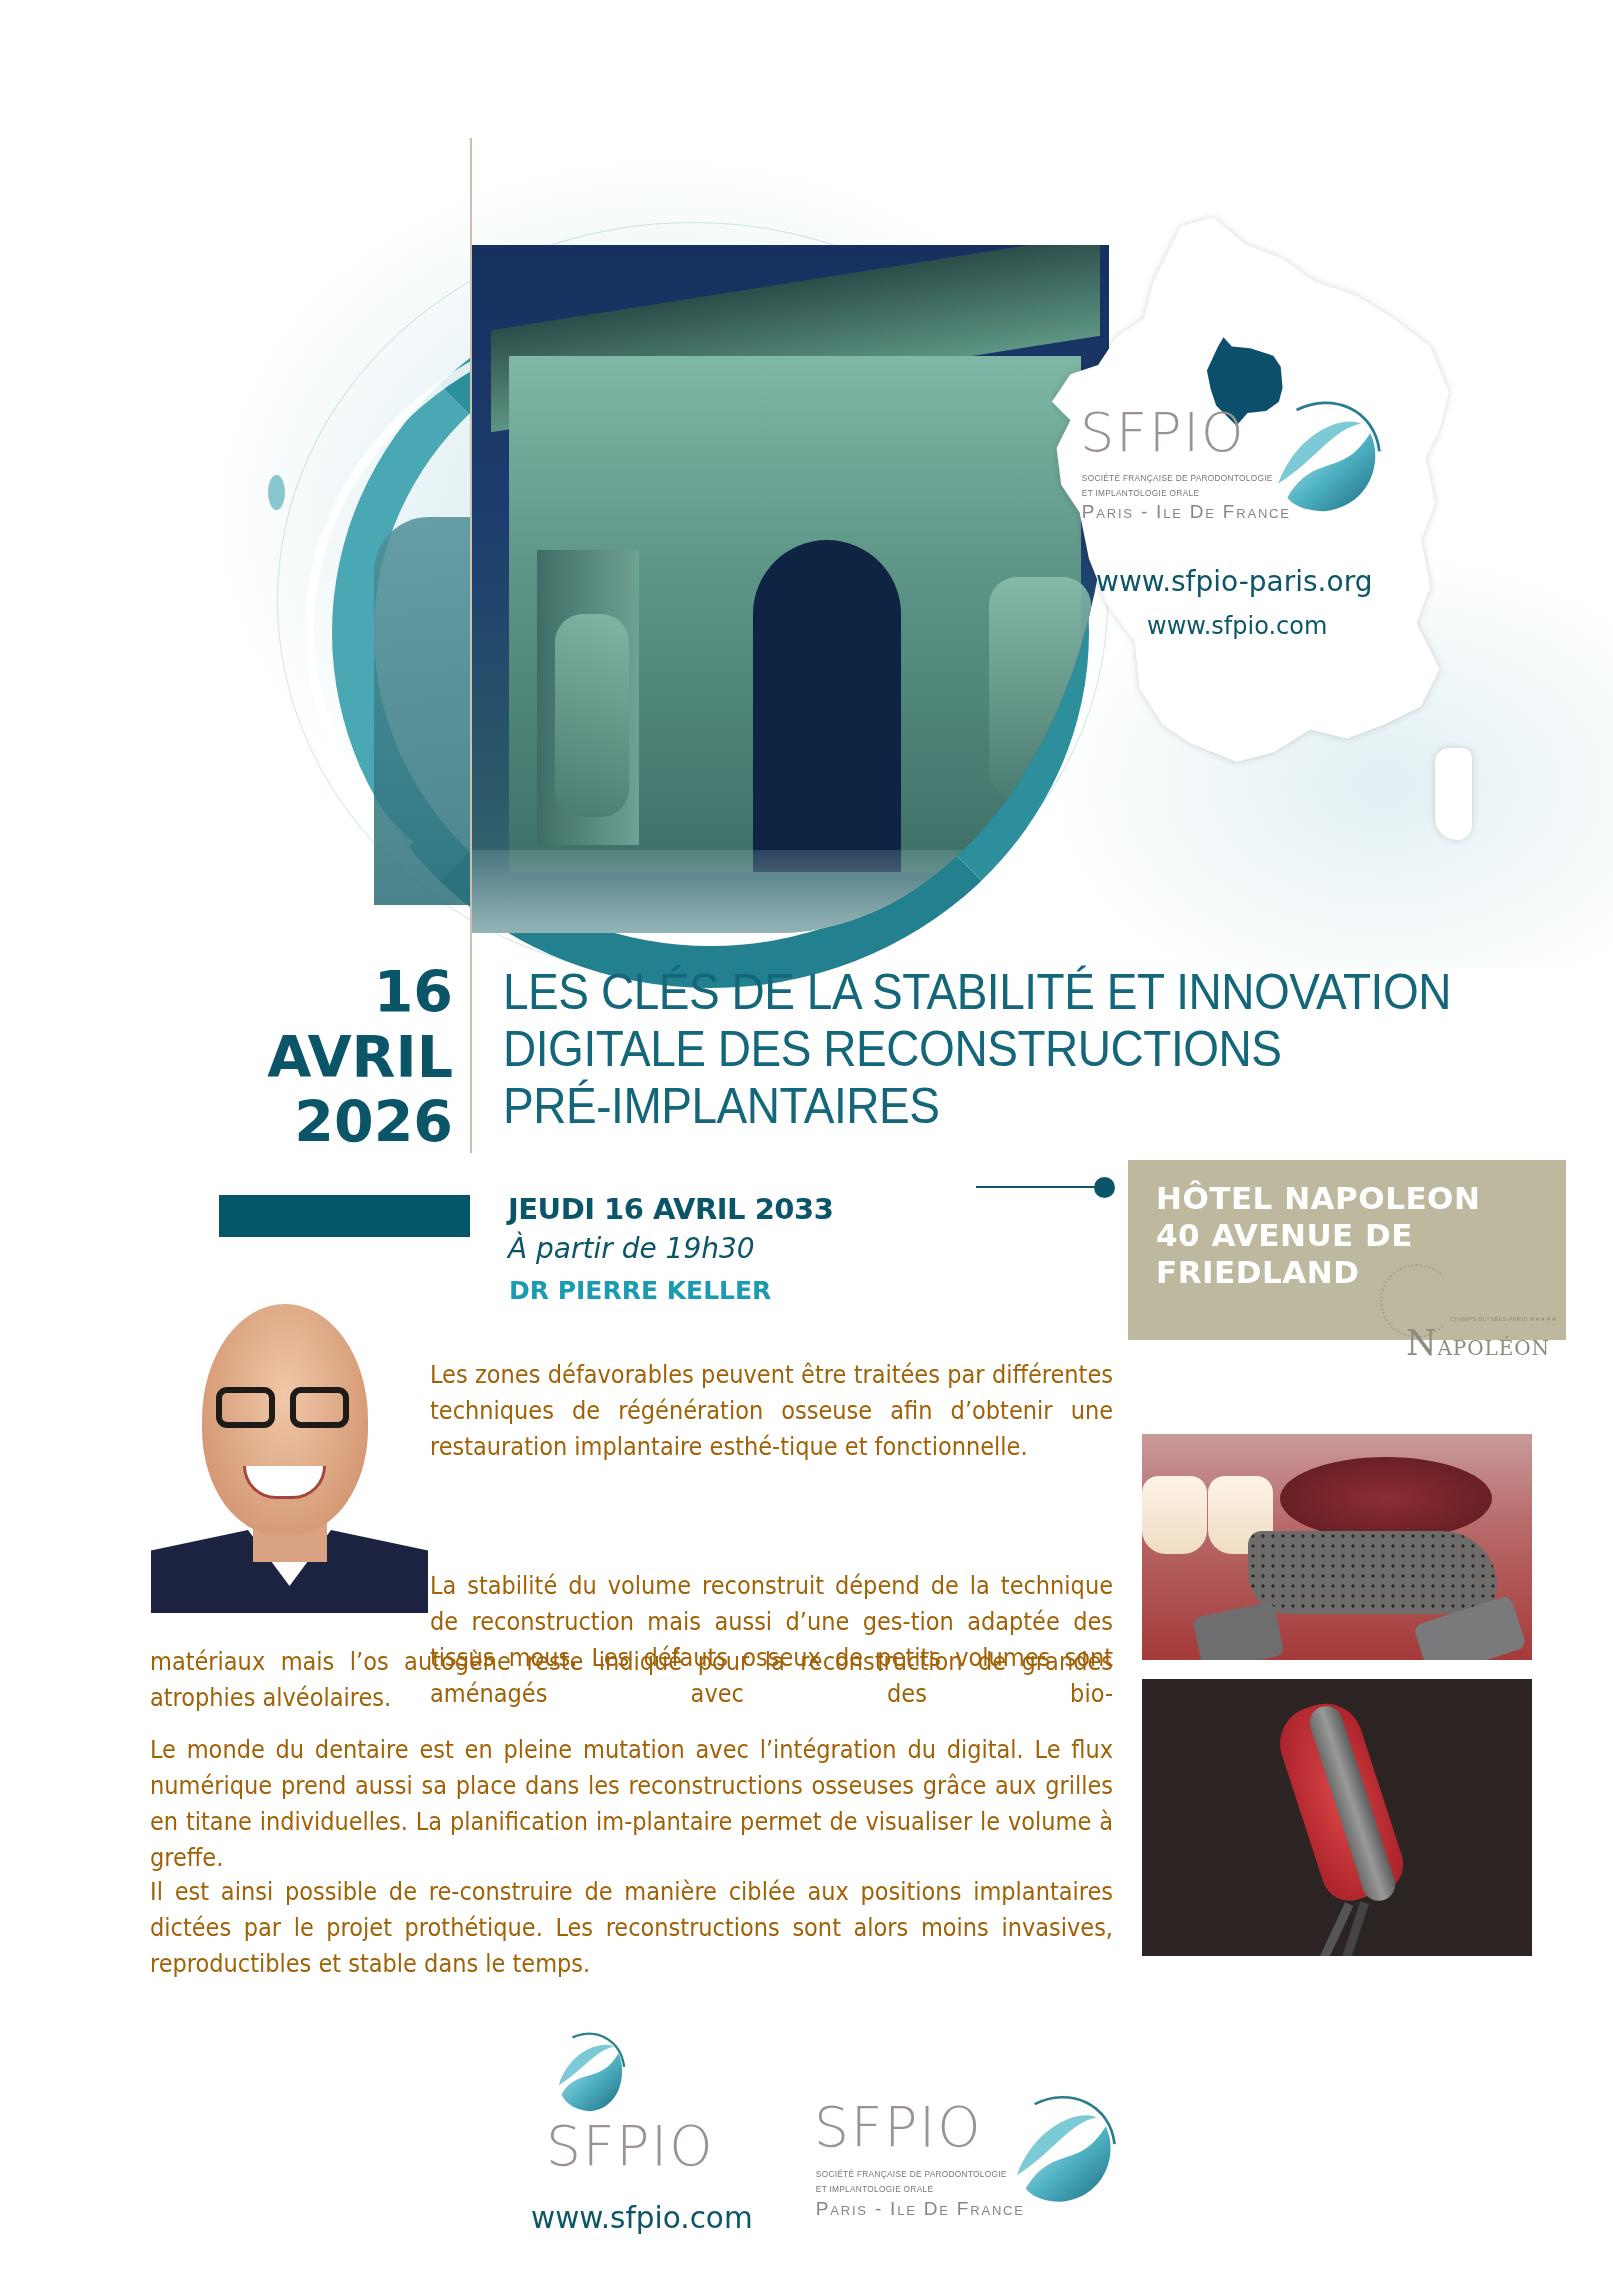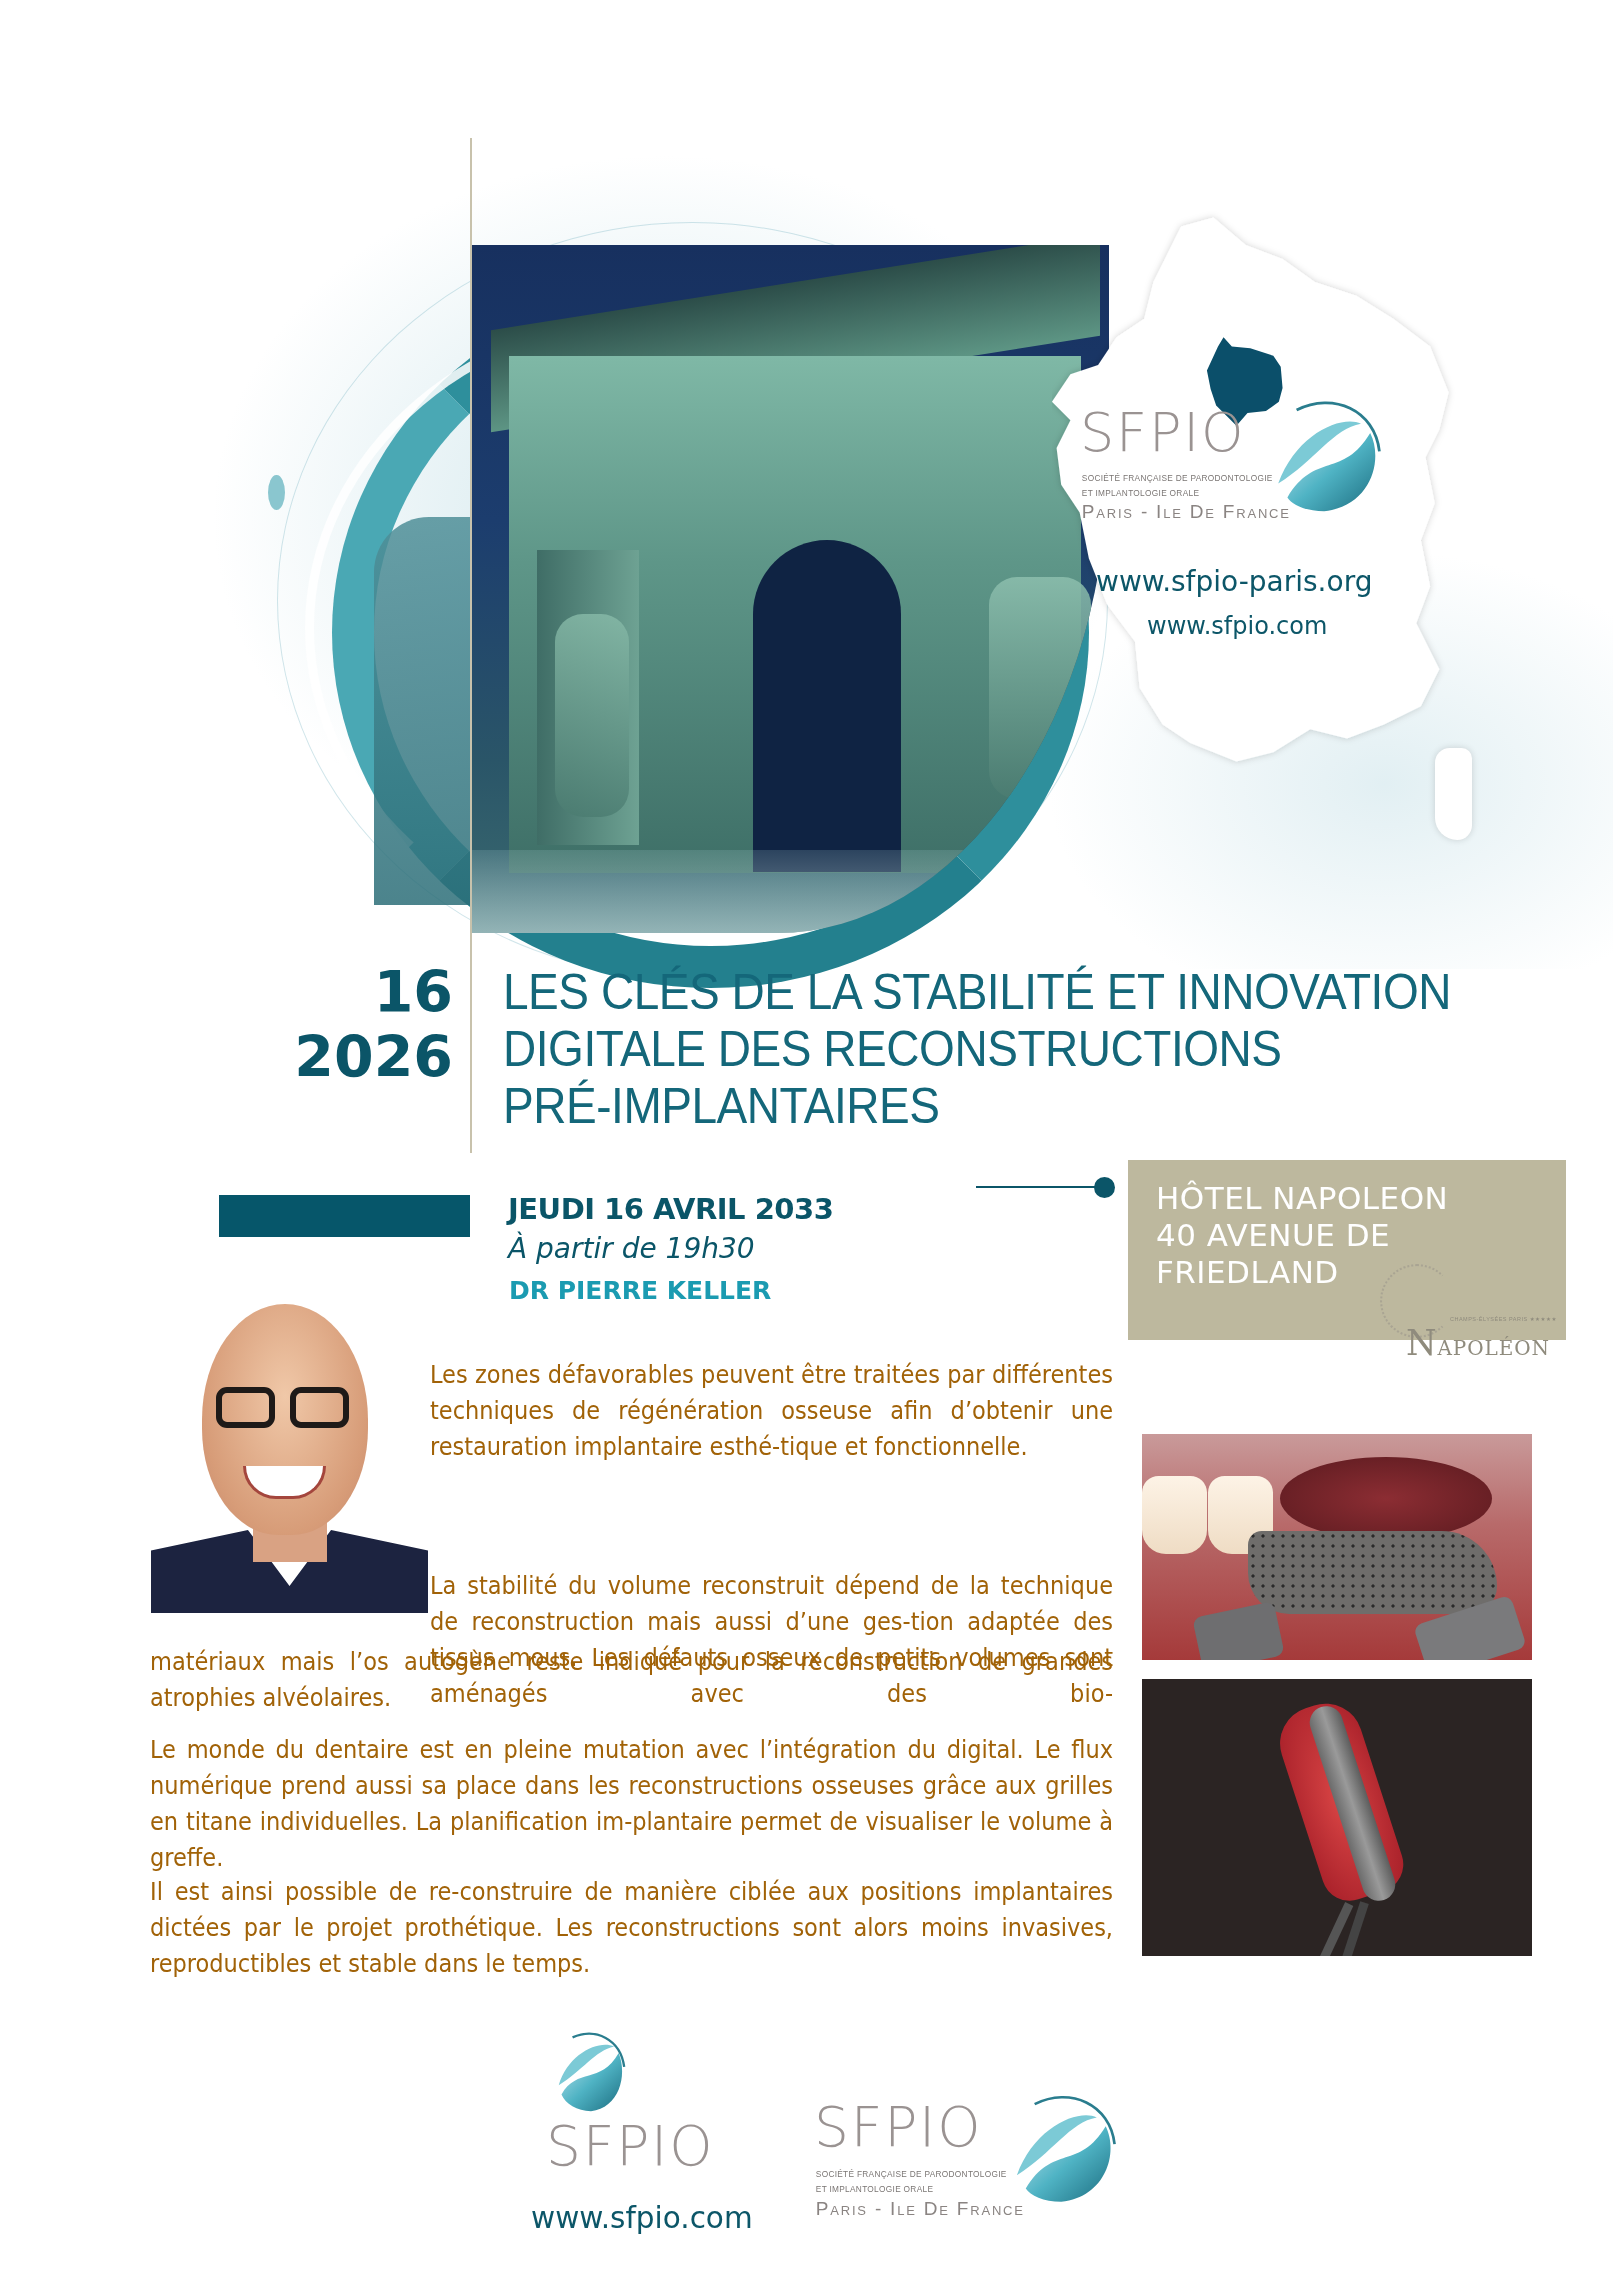--- a/index.html
+++ b/index.html
@@ -57,21 +57,21 @@
   .title { position: absolute; left: 503px; top: 964px; width: 1061px; font-family: "Liberation Sans Narrow", "Liberation Sans", sans-serif; font-weight: 300; color: #14677a; font-size: 50px; line-height: 57px; letter-spacing: -0.5px; transform: scaleX(0.92); transform-origin: left; }
 
   .event-day { position: absolute; left: 508px; top: 1192px; font-family: "DejaVu Sans", sans-serif; font-size: 29px; font-weight: bold; color: #0a5568; letter-spacing: -0.5px; }
   .event-time { position: absolute; left: 508px; top: 1232px; font-family: "DejaVu Sans", sans-serif; font-size: 28px; font-style: italic; color: #0a5568; }
   .event-speaker { position: absolute; left: 509px; top: 1276px; font-family: "DejaVu Sans", sans-serif; font-size: 25px; font-weight: bold; color: #1b9bb1; }
 
   .connector-line { position: absolute; left: 976px; top: 1186px; width: 120px; height: 1.8px; background: #0b5568; }
   .connector-dot { position: absolute; left: 1094px; top: 1177px; width: 21px; height: 21px; border-radius: 50%; background: #0b5568; }
 
   .venue { position: absolute; left: 1128px; top: 1160px; width: 438px; height: 180px; background: #bdb89e; padding: 20px 0 0 28px; }
-  .venue-line { display: block; color: #ffffff; font-size: 31px; line-height: 37px; font-family: "DejaVu Sans", sans-serif; font-weight: 400; letter-spacing: 0.5px; }
+  .venue-line { display: block; color: #ffffff; font-size: 31px; line-height: 37px; font-family: "DejaVu Sans", sans-serif; font-weight: 700; letter-spacing: 0.5px; }
   .napoleon-logo { position: absolute; left: 1380px; top: 1264px; width: 185px; height: 74px; }
   .napoleon-word { position: absolute; left: 26px; top: 11px; font-family: "DejaVu Serif", serif; font-size: 20px; color: #8f8b7d; letter-spacing: 0.9px; margin-top: 48px; }
   .napoleon-word .bigN { font-size: 35px; }
   .napoleon-sub { position: absolute; left: 70px; top: 52px; font-size: 5.5px; color: #8f8b7d; letter-spacing: 0.5px; }
   .laurel { position: absolute; left: 0; top: 0; width: 74px; height: 74px; border: 2.8px dotted #a9a493; border-radius: 50%; border-right-color: transparent; }
   .portrait-box { position: absolute; left: 151px; top: 1295px; width: 277px; height: 318px; background: #ffffff; overflow: hidden; }
   .face { position: absolute; left: 51px; top: 9.2px; width: 166px; height: 231px; border-radius: 50% 50% 46% 46%; background: radial-gradient(ellipse at 50% 40%, #f0c8a8, #d79c78 70%, #c4876a); }
   .glasses { position: absolute; left: 65px; top: 92px; width: 138px; height: 41px; }
   .glass { position: absolute; top: 0; width: 59px; height: 41px; border: 6.5px solid #1e1a18; border-radius: 11px; }
   .smile { position: absolute; left: 92px; top: 171px; width: 83px; height: 33px; background: #fff; border-radius: 0 0 42px 42px; border: 3.7px solid #a4463d; border-top: 0; }
@@ -157,20 +157,21 @@
     <path d="M10 95 C 30 40, 80 20, 100 30 C 70 35, 50 70, 10 95 Z" fill="#7ccad6"></path>
     <path d="M30 15 C 70 -5, 115 15, 120 60" stroke="#2a7d8e" stroke-width="3" fill="none"></path>
   </svg>
 </div>
 
 <div class="url-main">www.sfpio-paris.org</div>
 <div class="url-sec">www.sfpio.com</div>
 
 <div class="date-block">
   <div>16</div>
+  <div>AVRIL</div>
   <div>2026</div>
 </div>
 <div class="date-bar"></div>
 
 <div class="title">
   <div>LES CLÉS DE LA STABILITÉ ET INNOVATION</div>
   <div>DIGITALE DES RECONSTRUCTIONS</div>
   <div>PRÉ-IMPLANTAIRES</div>
 </div>
 

